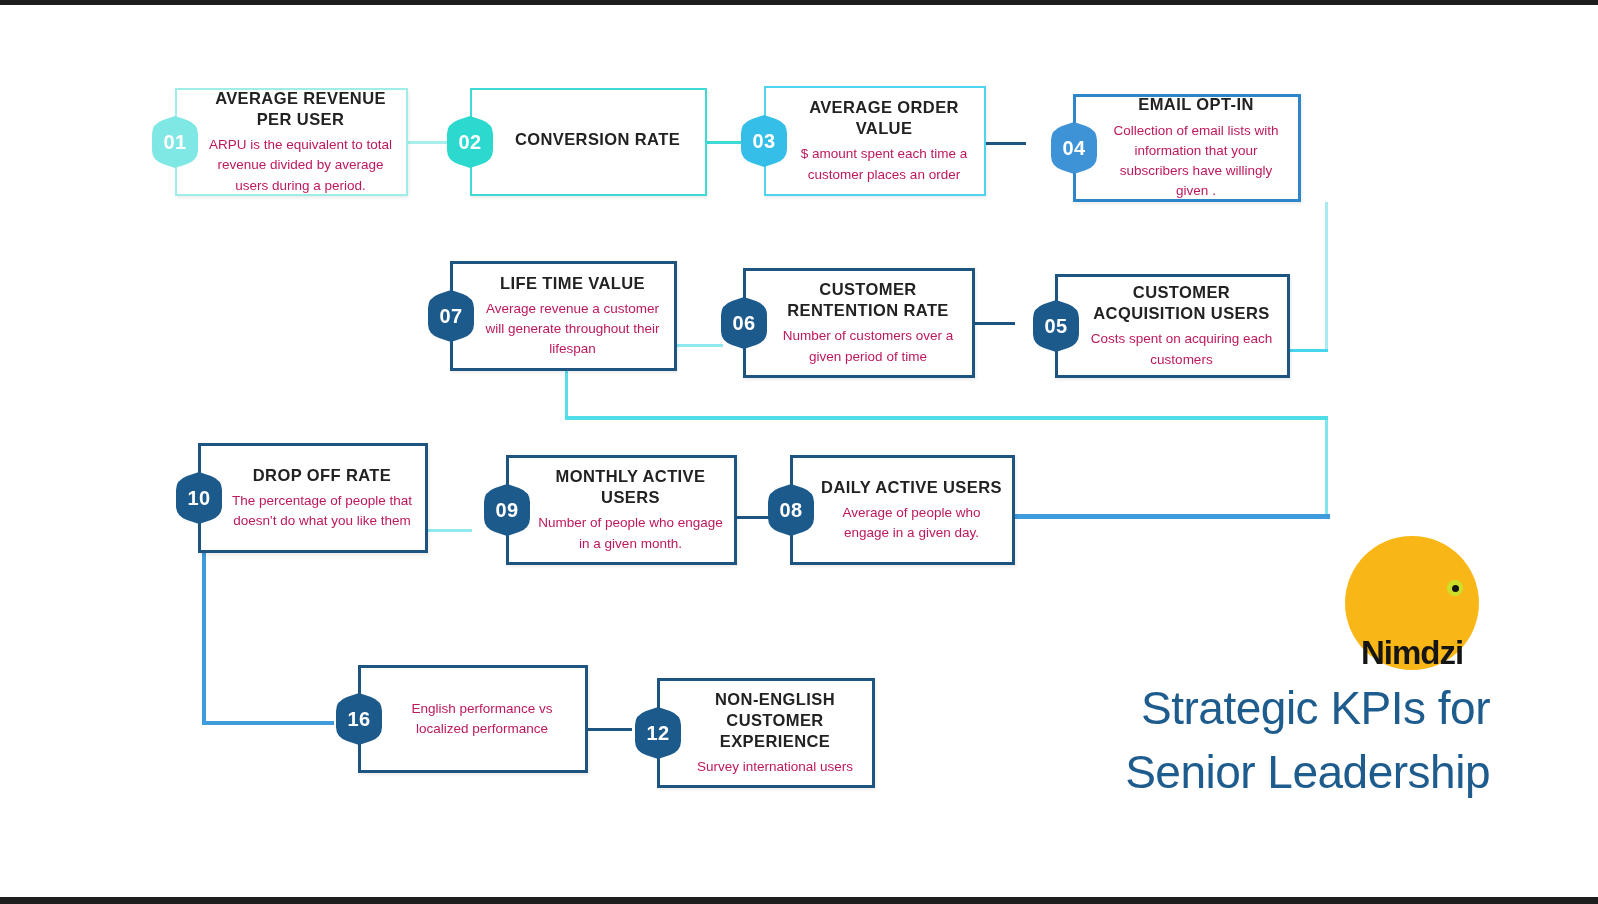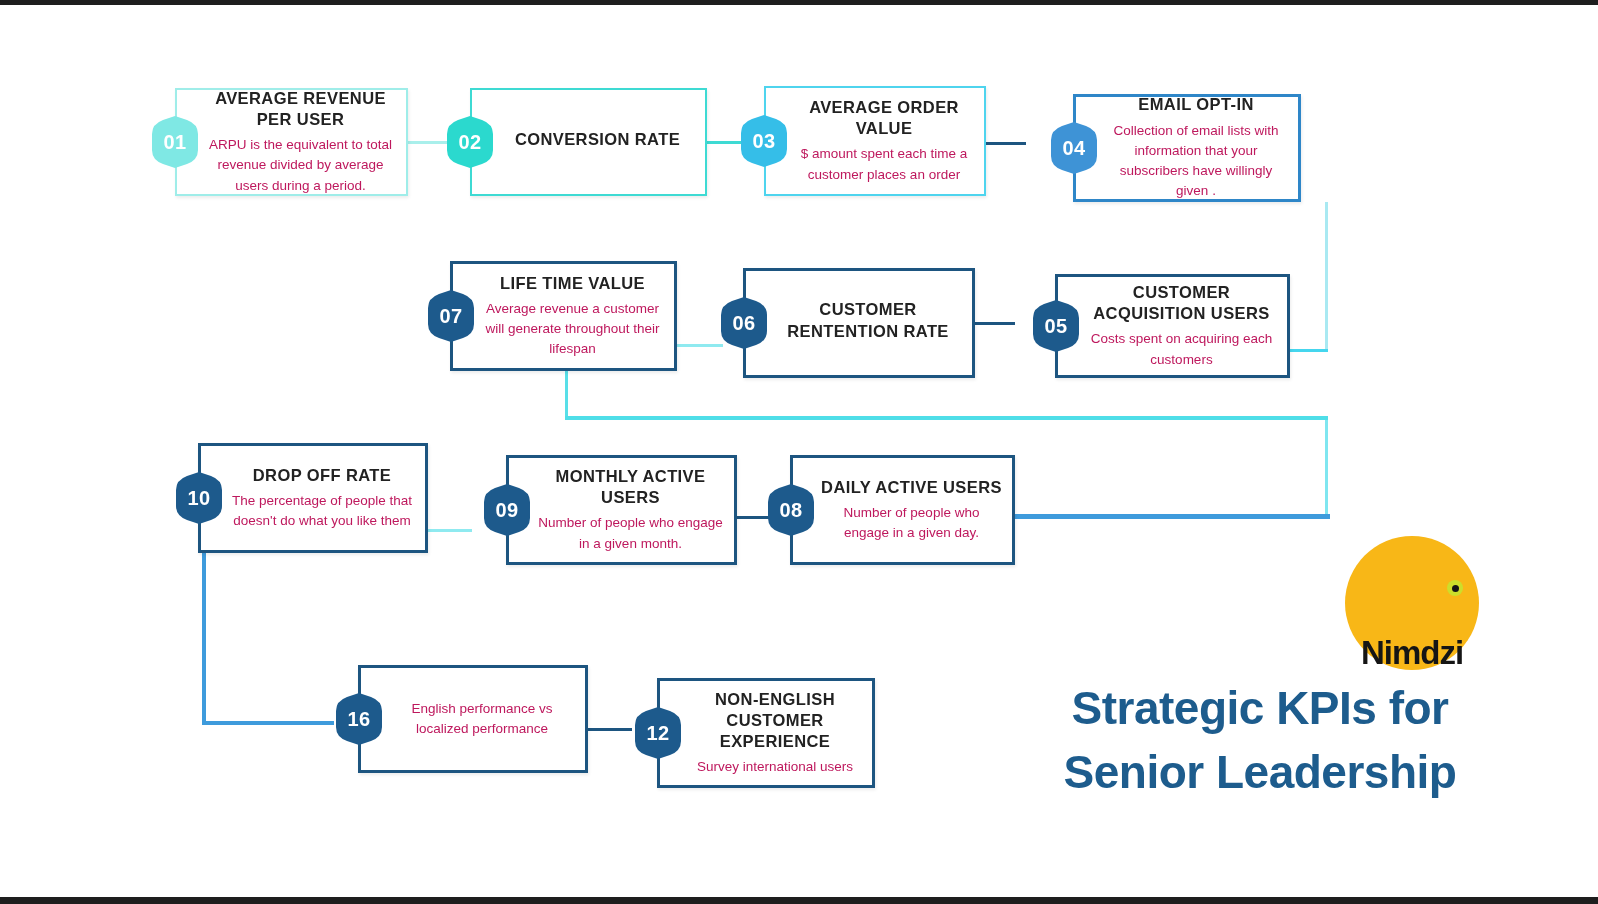--- a/index.html
+++ b/index.html
@@ -76,22 +76,22 @@
   #logo-circle{
     position:absolute;left:1345px;top:536px;width:134px;height:134px;border-radius:50%;
     background:#f8b717;display:flex;align-items:flex-end;justify-content:center;
   }
   #logo-text{font-weight:800;font-size:33px;color:#151515;letter-spacing:-1px;position:relative;top:2px;}
   #logo-dot{position:absolute;left:102px;top:44px;width:16px;height:16px;border-radius:50%;background:#cdde2b;}
   #logo-dot-inner{position:absolute;left:4.5px;top:4.5px;width:7px;height:7px;border-radius:50%;background:#151515;}
 
   
   #main-title{
-    position:absolute;left:1030px;top:676px;width:460px;text-align:center;
-    color:#1d5c8d;font-weight:700;font-size:46px;line-height:64px;letter-spacing:-.5px;
+    position:absolute;left:1030px;top:676px;width:460px;text-align:right;
+    color:#1d5c8d;font-weight:400;font-size:46px;line-height:64px;letter-spacing:-.5px;
   }
 </style>
 </head>
 <body>
 
 <div class="edge-bar" id="top-bar"></div>
 <div class="edge-bar" id="bottom-bar"></div>
 
 <div class="conn" id="conn-01-02"></div>
 <div class="conn" id="conn-02-03"></div>
@@ -165,20 +165,21 @@
 </div>
 
 <div class="kpi-box t-navy" id="box-06">
   <div class="badge">
     <svg viewBox="0 0 50 54">
         <path d="M25 1 L37 5 Q48 9 48 19 L48 35 Q48 45 37 49 L25 53 L13 49 Q2 45 2 35 L2 19 Q2 9 13 5 Z"></path>
       </svg>
     <span class="num">06</span>
   </div>
   <div class="kpi-title">CUSTOMER RENTENTION RATE</div>
+  <div class="kpi-desc">Number of customers  over a given period of time</div>
 </div>
 
 <div class="kpi-box t-navy" id="box-07">
   <div class="badge">
     <svg viewBox="0 0 50 54">
         <path d="M25 1 L37 5 Q48 9 48 19 L48 35 Q48 45 37 49 L25 53 L13 49 Q2 45 2 35 L2 19 Q2 9 13 5 Z"></path>
       </svg>
     <span class="num">07</span>
   </div>
   <div class="kpi-title">LIFE TIME VALUE</div>
@@ -186,21 +187,21 @@
 </div>
 
 <div class="kpi-box t-navy" id="box-08">
   <div class="badge">
     <svg viewBox="0 0 50 54">
         <path d="M25 1 L37 5 Q48 9 48 19 L48 35 Q48 45 37 49 L25 53 L13 49 Q2 45 2 35 L2 19 Q2 9 13 5 Z"></path>
       </svg>
     <span class="num">08</span>
   </div>
   <div class="kpi-title">DAILY ACTIVE USERS</div>
-  <div class="kpi-desc">Number of people who engage in a given day.</div>
+  <div class="kpi-desc">Average of people who engage in a given day.</div>
 </div>
 
 <div class="kpi-box t-navy" id="box-09">
   <div class="badge">
     <svg viewBox="0 0 50 54">
         <path d="M25 1 L37 5 Q48 9 48 19 L48 35 Q48 45 37 49 L25 53 L13 49 Q2 45 2 35 L2 19 Q2 9 13 5 Z"></path>
       </svg>
     <span class="num">09</span>
   </div>
   <div class="kpi-title">MONTHLY ACTIVE USERS</div>

